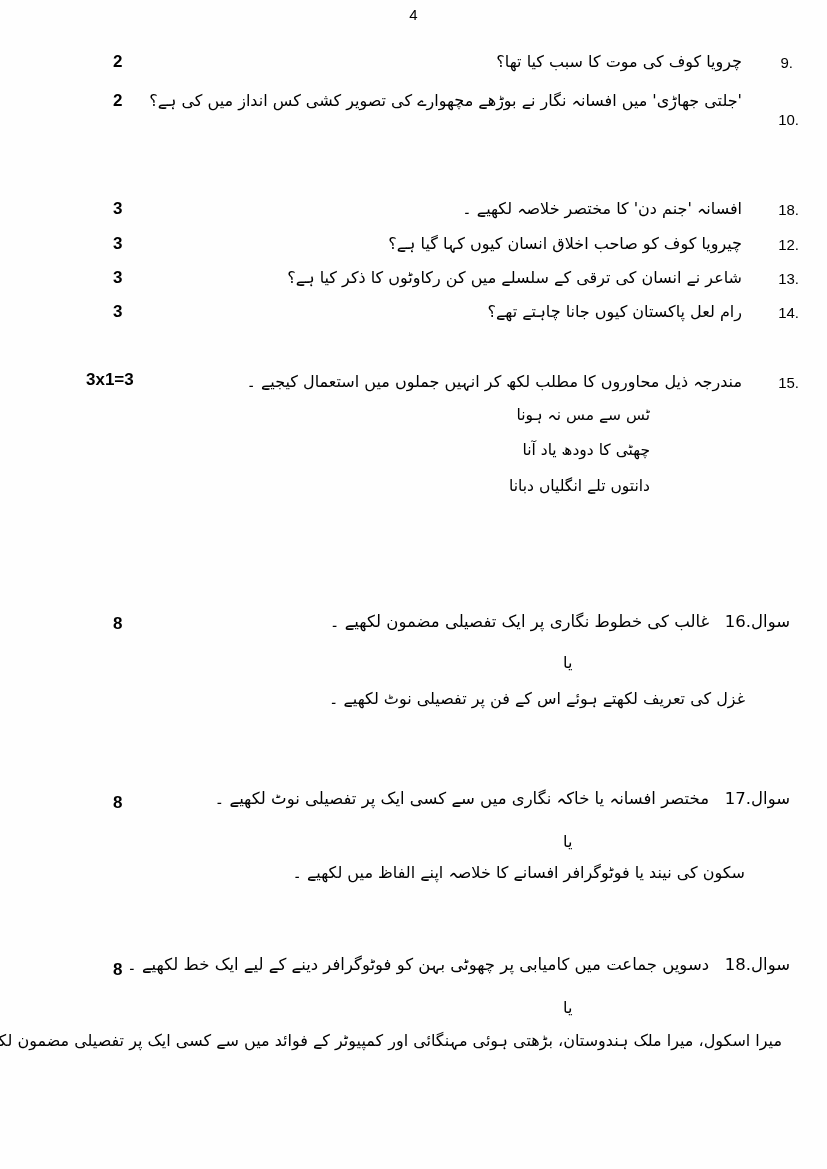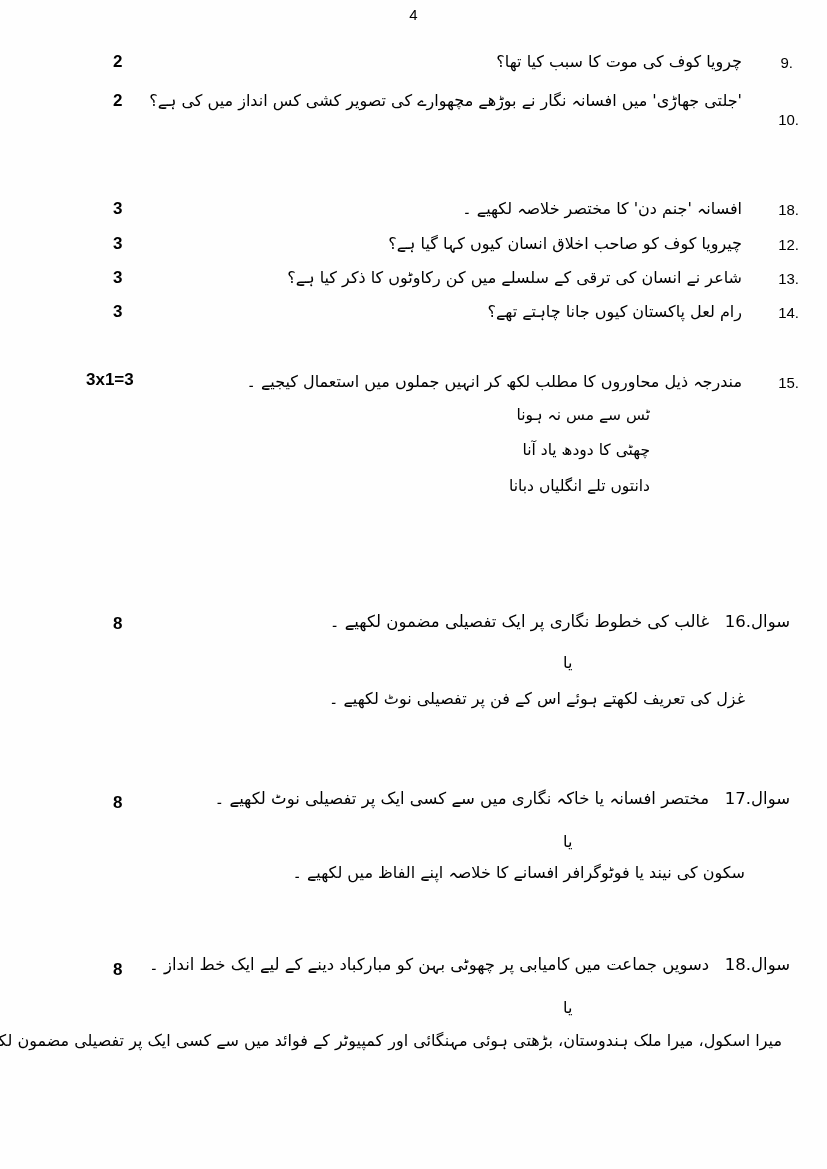--- a/index.html
+++ b/index.html
@@ -117,19 +117,19 @@
   </div>
 
   <div>
     <span class="abs bigq" style="top:789px;right:37px;"><span class="qprefix">سوال.17</span> &nbsp;<span>مختصر افسانہ یا خاکہ نگاری میں سے کسی ایک پر تفصیلی نوٹ لکھیے ۔</span></span>
     <span class="abs marks" style="top:793px;left:113px;">8</span>
     <span class="abs orsep" style="top:832px;left:563px;">یا</span>
     <span class="abs utext" style="top:862px;right:82px;">سکون کی نیند یا فوٹوگرافر افسانے کا خلاصہ اپنے الفاظ میں لکھیے ۔</span>
   </div>
 
   <div>
-    <span class="abs bigq" style="top:955px;right:37px;"><span class="qprefix">سوال.18</span> &nbsp;<span>دسویں جماعت میں کامیابی پر چھوٹی بہن کو مبارکباد دینے کے لیے ایک خط انداز ۔</span></span>
+    <span class="abs bigq" style="top:955px;right:37px;"><span class="qprefix">سوال.18</span> &nbsp;<span>دسویں جماعت میں کامیابی پر چھوٹی بہن کو فوٹوگرافر دینے کے لیے ایک خط لکھیے ۔</span></span>
     <span class="abs marks" style="top:960px;left:113px;">8</span>
     <span class="abs orsep" style="top:998px;left:563px;">یا</span>
     <span class="abs utext" style="top:1030px;right:45px;">میرا اسکول، میرا ملک ہندوستان، بڑھتی ہوئی مہنگائی اور کمپیوٹر کے فوائد میں سے کسی ایک پر تفصیلی مضمون لکھیے ۔</span>
   </div>
 
 </div>
 
 </body></html>

